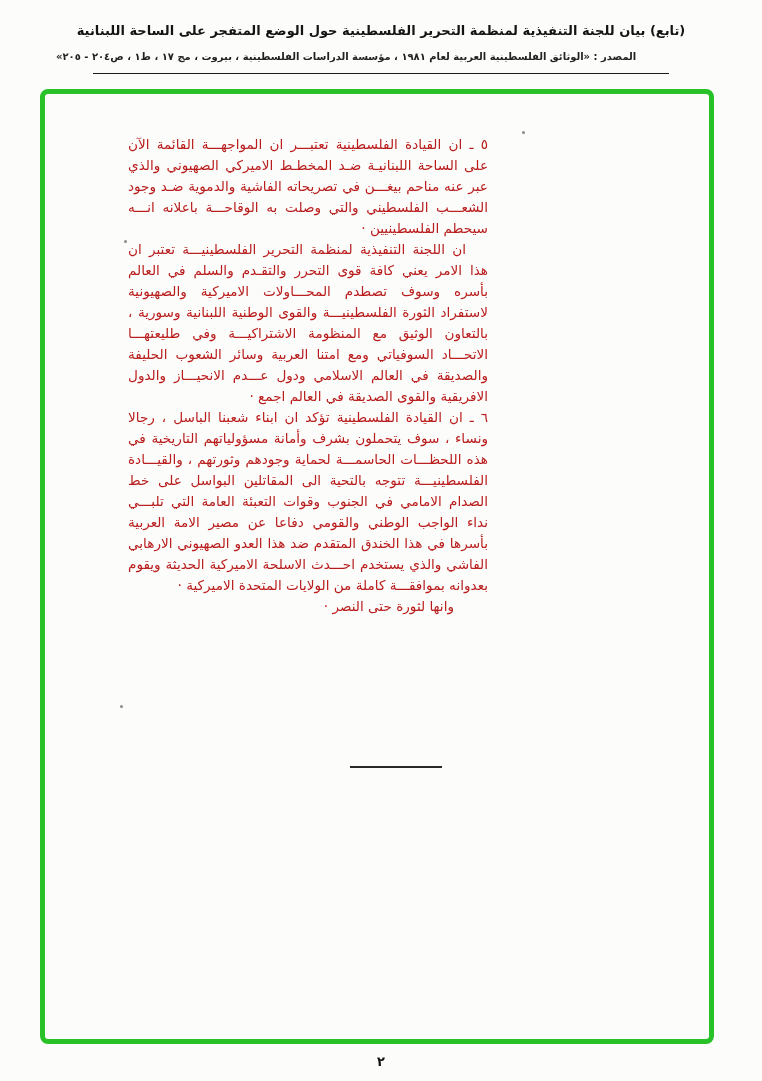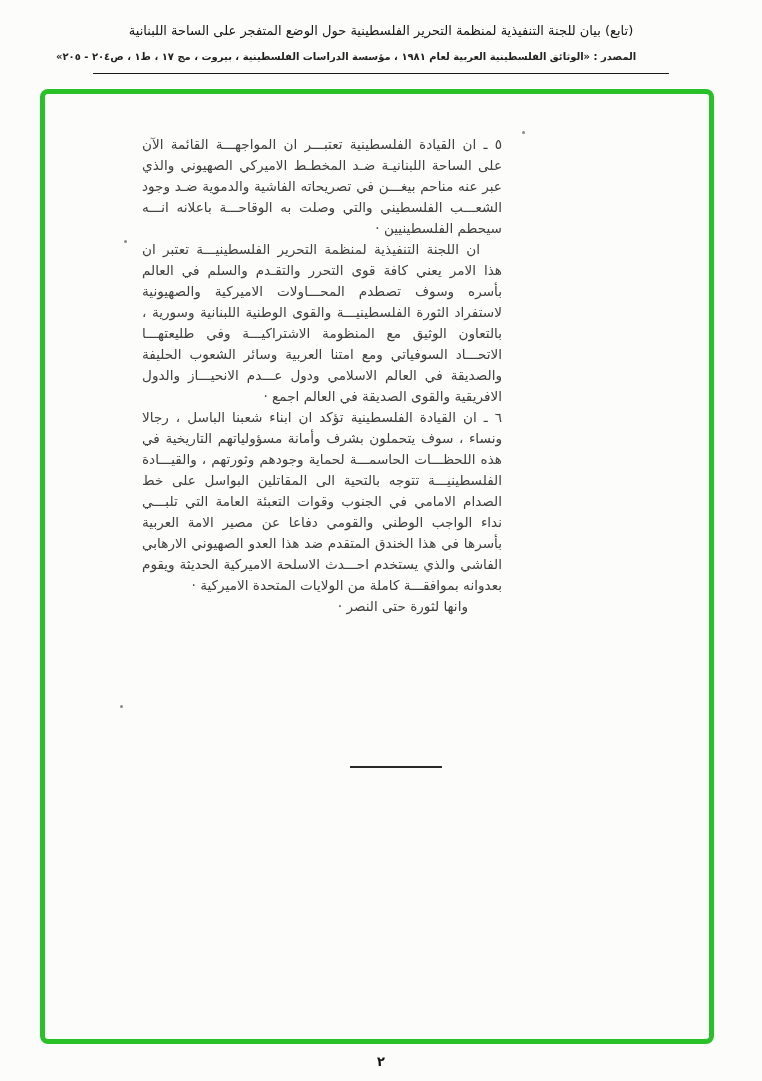--- a/index.html
+++ b/index.html
@@ -21,21 +21,21 @@
     background: #fcfcfa;
   }
   .doc-header-title {
     position: absolute;
     top: 22px;
     left: 50%;
     transform: translateX(-50%);
     width: 640px;
     direction: rtl;
     text-align: center;
-    font-weight: normal;
+    font-weight: bold;
     font-size: 13px;
     line-height: 17px;
   }
   .doc-source-line {
     position: absolute;
     top: 50px;
     left: 50%;
     transform: translateX(-50%);
     width: 650px;
     direction: rtl;
@@ -58,27 +58,27 @@
     top: 89px;
     width: 664px;
     height: 945px;
     border: 5px solid #28c128;
     border-radius: 8px;
     background: transparent;
   }
   .body-text {
     position: absolute;
     top: 134px;
-    right: 260px;
+    right: 274px;
     width: 360px;
     direction: rtl;
     text-align: justify;
     font-size: 13.6px;
     line-height: 21px;
-    color: #404040;
+    color: #b91c1c;
   }
   .para {
     margin: 0;
   }
   .para.indent {
     text-indent: 22px;
   }
   .para.closing {
     text-indent: 34px;
     text-align: right;

